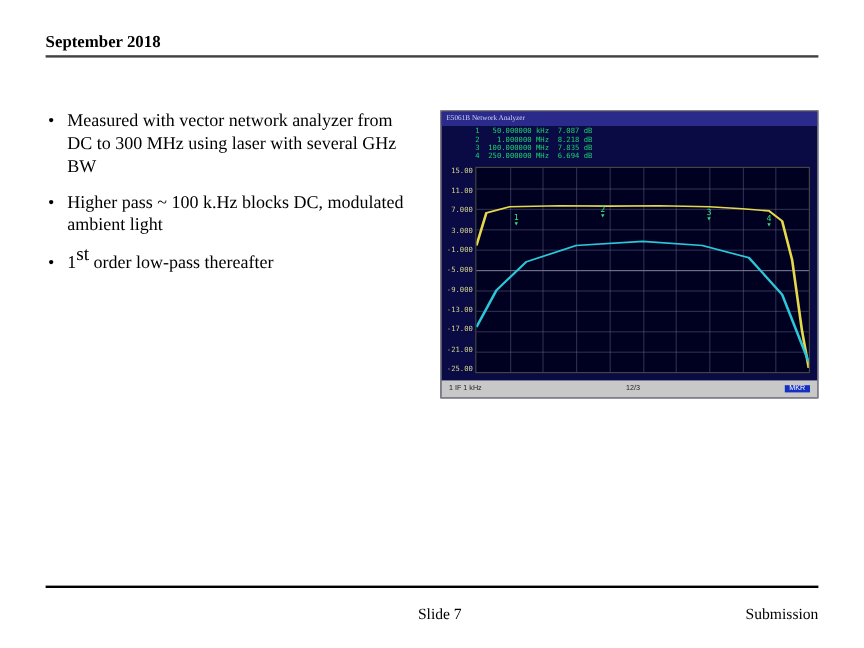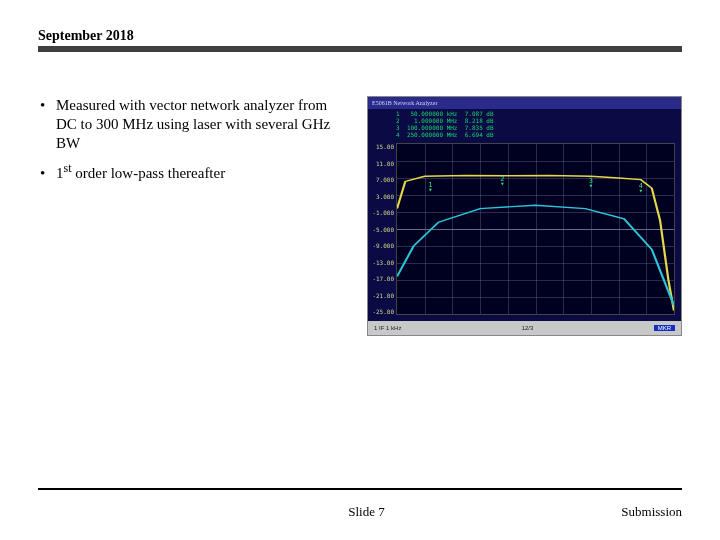--- a/index.html
+++ b/index.html
@@ -15,21 +15,21 @@
   .slide {
     width: 100%;
     height: 100%;
     padding: 28px 38px 22px 38px;
     position: relative;
   }
   .topbar {
     display: flex;
     justify-content: space-between;
     align-items: baseline;
-    border-bottom: 6px solid #404040;
+    border-bottom: 2px solid #404040;
     padding-bottom: 2px;
     font-size: 14px;
     font-weight: bold;
     flex-direction: column;
   }
   .title {
     text-align: center;
     font-size: 28px;
     font-weight: bold;
     margin-top: 22px;
@@ -51,21 +51,21 @@
     margin-bottom: 12px;
   }
   .bullets li::before {
     content: "•";
     position: absolute;
     left: 2px;
     top: 0;
     font-size: 15px;
   }
   .ord-sup {
-    font-size: 12px;
+    font-size: 16px;
     vertical-align: super;
     line-height: 0;
   }
   .chart {
     width: 320px;
     height: 240px;
     background: #0a0b44;
     position: relative;
     border: 1px solid #888;
   }
@@ -167,20 +167,21 @@
   <div class="topbar">
     <span>September 2018</span>
   </div>
 
 
   <div class="content">
 
     <div class="bullets">
       <ul>
         <li><span>Measured with vector network analyzer from DC to 300 MHz using laser with several GHz BW</span></li>
+        <li><span>Higher pass ~ 100 k.Hz blocks DC, modulated ambient light</span></li>
         <li><span>1<span class="ord-sup">st</span> order low-pass thereafter</span></li>
       </ul>
     </div>
 
     <div class="chart">
       <div class="chart-titlebar">E5061B  Network Analyzer</div>
       <div class="chart-readouts">1   50.000000 kHz  7.087 dB
 2    1.000000 MHz  8.218 dB
 3  100.000000 MHz  7.835 dB
 4  250.000000 MHz  6.694 dB</div>

